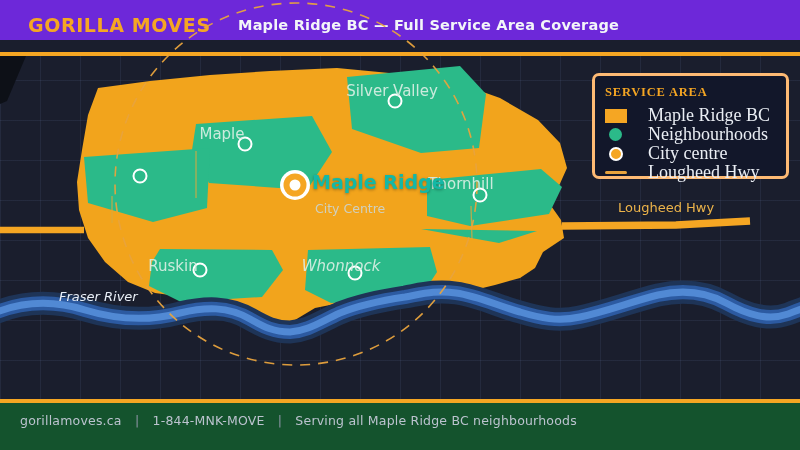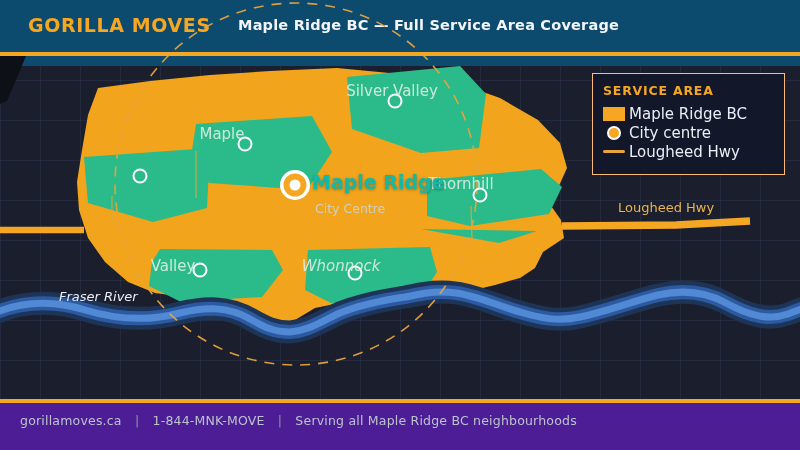--- a/index.html
+++ b/index.html
@@ -1,20 +1,20 @@
 <!DOCTYPE html>
 <html><head>
 <meta charset="utf-8">
 <style>
   html,body{margin:0;padding:0;background:#0d1017;}
   #stage{position:relative;width:800px;height:450px;overflow:hidden;
          font-family:"DejaVu Sans","Liberation Sans",sans-serif;background:#1a1e2d;}
 
   
-  #header{position:absolute;left:0;top:0;width:800px;height:66px;background:#0c4a6e;z-index:2;}
+  #header{position:absolute;left:0;top:0;width:800px;height:40px;background:#6d28d9;z-index:2;}
   #header-divider{position:absolute;left:0;top:52px;width:800px;height:4px;background:#F5A623;z-index:2;}
   #logo{position:absolute;left:28px;top:14px;font-size:19px;font-weight:800;color:#F5A623;letter-spacing:.6px;}
   #title{position:absolute;left:238px;top:17px;font-size:14.5px;font-weight:700;color:#f3f5f9;letter-spacing:.2px;}
 
   
   #map{position:absolute;left:0;top:56px;width:800px;height:343px;background:#1a1e2d;
        background-image:
          linear-gradient(to right, rgba(130,150,210,.10) 1px, transparent 1px),
          linear-gradient(to bottom, rgba(130,150,210,.10) 1px, transparent 1px);
        background-size:40px 40px;background-position:0px -16px;}
@@ -30,31 +30,31 @@
   #lbl-ruskin{left:173px;top:257px;}
   #lbl-whonnock{left:341px;top:257px;font-style:italic;}
   #lbl-city{position:absolute;z-index:6;left:312px;top:171px;font-size:19px;font-weight:800;
             color:#14b8a6;white-space:nowrap;text-shadow:0 1px 3px rgba(10,12,20,.35);}
   #lbl-city-sub{position:absolute;z-index:6;left:315px;top:201px;font-size:12.5px;color:#ccd5d1;opacity:.9;white-space:nowrap;}
   #lbl-hwy{position:absolute;z-index:6;left:618px;top:200px;font-size:13px;color:#EDB44A;white-space:nowrap;}
   #lbl-river{position:absolute;z-index:6;left:59px;top:289px;font-size:13px;color:#e9eff7;white-space:nowrap;font-style:italic;}
 
   
   #legend{position:absolute;z-index:7;left:592px;top:73px;width:171px;height:82px;
-          background:#12172a;border:1px solid #fdba74;border-radius:0;padding:9px 10px;}
+          background:#12172a;border:3px solid #fdba74;border-radius:7px;padding:9px 10px;font-family:Liberation Serif, serif;}
   #legend-title{font-size:12.5px;font-weight:700;color:#F5A623;letter-spacing:.8px;margin-bottom:6px;}
-  .legend-row{display:flex;align-items:center;gap:4px;height:19px;font-size:15px;color:#eaeef4;}
+  .legend-row{display:flex;align-items:center;gap:21px;height:19px;font-size:18px;color:#eaeef4;}
   .sw{flex:0 0 auto;display:inline-block;}
   .sw-square{width:22px;height:14px;background:#F5A623;}
   .sw-green{width:13px;height:13px;border-radius:50%;background:#2BBA89;margin-left:4px;margin-right:5px;}
   .sw-city{width:10px;height:10px;border-radius:50%;background:#F5A623;border:2px solid #fff;margin-left:4px;margin-right:4px;}
   .sw-line{width:22px;height:3px;border-radius:2px;background:#E8A33D;}
 
   
-  #footer{position:absolute;left:0;top:403px;width:800px;height:47px;background:#4c1d95;z-index:2;}
+  #footer{position:absolute;left:0;top:403px;width:800px;height:47px;background:#14532d;z-index:2;}
   #footer-divider{position:absolute;left:0;top:399px;width:800px;height:4px;background:#F5A623;z-index:2;}
   #footer-text{position:absolute;left:20px;top:10px;font-size:12.5px;color:#bcc3cf;letter-spacing:.2px;}
   #footer-text .sep{margin:0 9px;color:#8d95a6;}
 </style>
 </head>
 <body>
 
 <div id="stage">
 
   <div id="header">
@@ -127,32 +127,36 @@
     <g>
       <circle cx="295" cy="185" r="15" fill="#ffffff"></circle>
       <circle cx="295" cy="185" r="11.5" fill="#F5A623"></circle>
       <circle cx="295" cy="185" r="5.5" fill="#ffffff"></circle>
     </g>
   </svg>
 
   <div class="nlabel" id="lbl-silver-valley">Silver Valley</div>
   <div class="nlabel" id="lbl-albion">Maple</div>
   <div class="nlabel" id="lbl-thornhill">Thornhill</div>
-  <div class="nlabel" id="lbl-ruskin">Valley</div>
+  <div class="nlabel" id="lbl-ruskin">Ruskin</div>
   <div class="nlabel" id="lbl-whonnock">Whonnock</div>
   <div id="lbl-city">Maple Ridge</div>
   <div id="lbl-city-sub">City Centre</div>
   <div id="lbl-hwy">Lougheed Hwy</div>
   <div id="lbl-river">Fraser River</div>
 
   <div id="legend">
     <div id="legend-title">SERVICE AREA</div>
     <div class="legend-row">
       <span class="sw sw-square"></span>
       <span>Maple Ridge BC</span>
+    </div>
+    <div class="legend-row">
+      <span class="sw sw-green"></span>
+      <span>Neighbourhoods</span>
     </div>
     <div class="legend-row">
       <span class="sw sw-city"></span>
       <span>City centre</span>
     </div>
     <div class="legend-row">
       <span class="sw sw-line"></span>
       <span>Lougheed Hwy</span>
     </div>
   </div>

